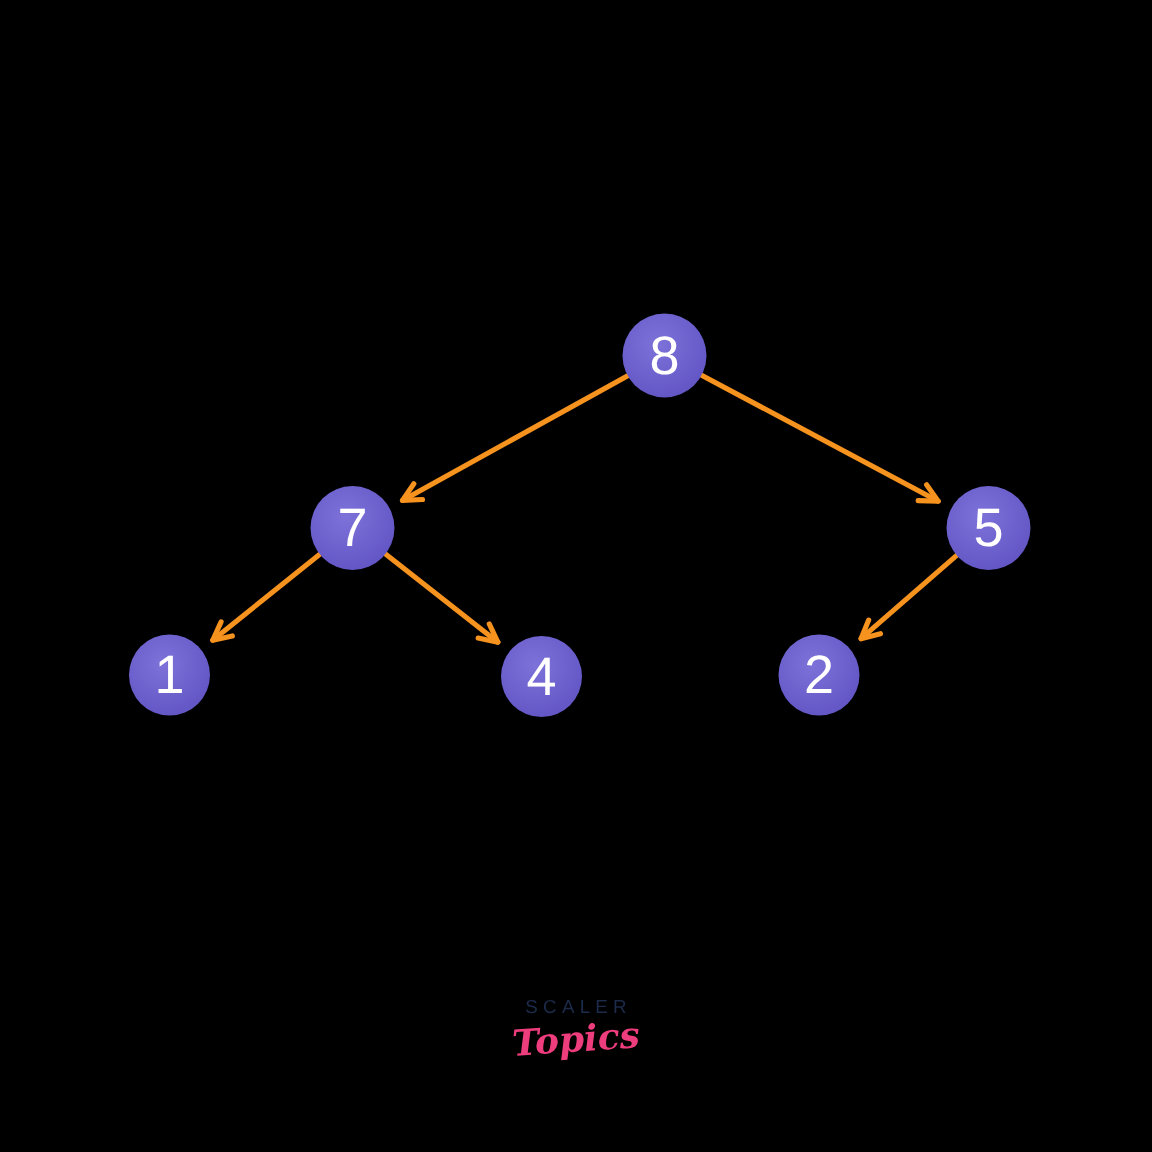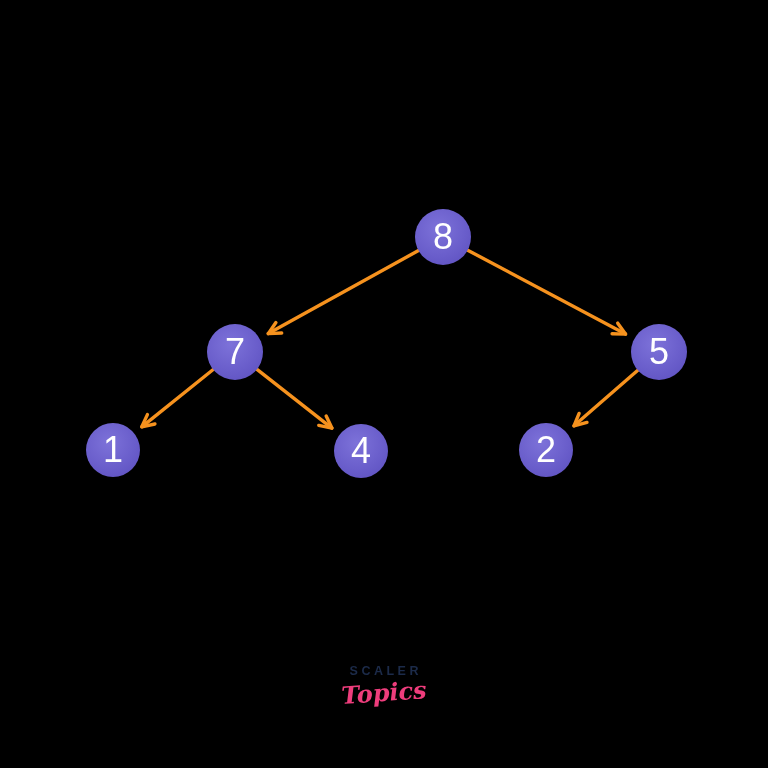--- a/index.html
+++ b/index.html
@@ -40,21 +40,21 @@
   }
   .logo {
     position: absolute;
     left: 324px;
     top: 664px;
     width: 120px;
     text-align: center;
   }
   .logo-brand {
     font-size: 12.5px;
-    font-weight: 700;
+    font-weight: 400;
     letter-spacing: 3.5px;
     text-indent: 3.5px;
     line-height: 1.2;
   }
   .logo-sub {
     margin-top: 1px;
     font-family: "DejaVu Serif", serif;
     font-style: italic;
     font-weight: 700;
     font-size: 24px;

